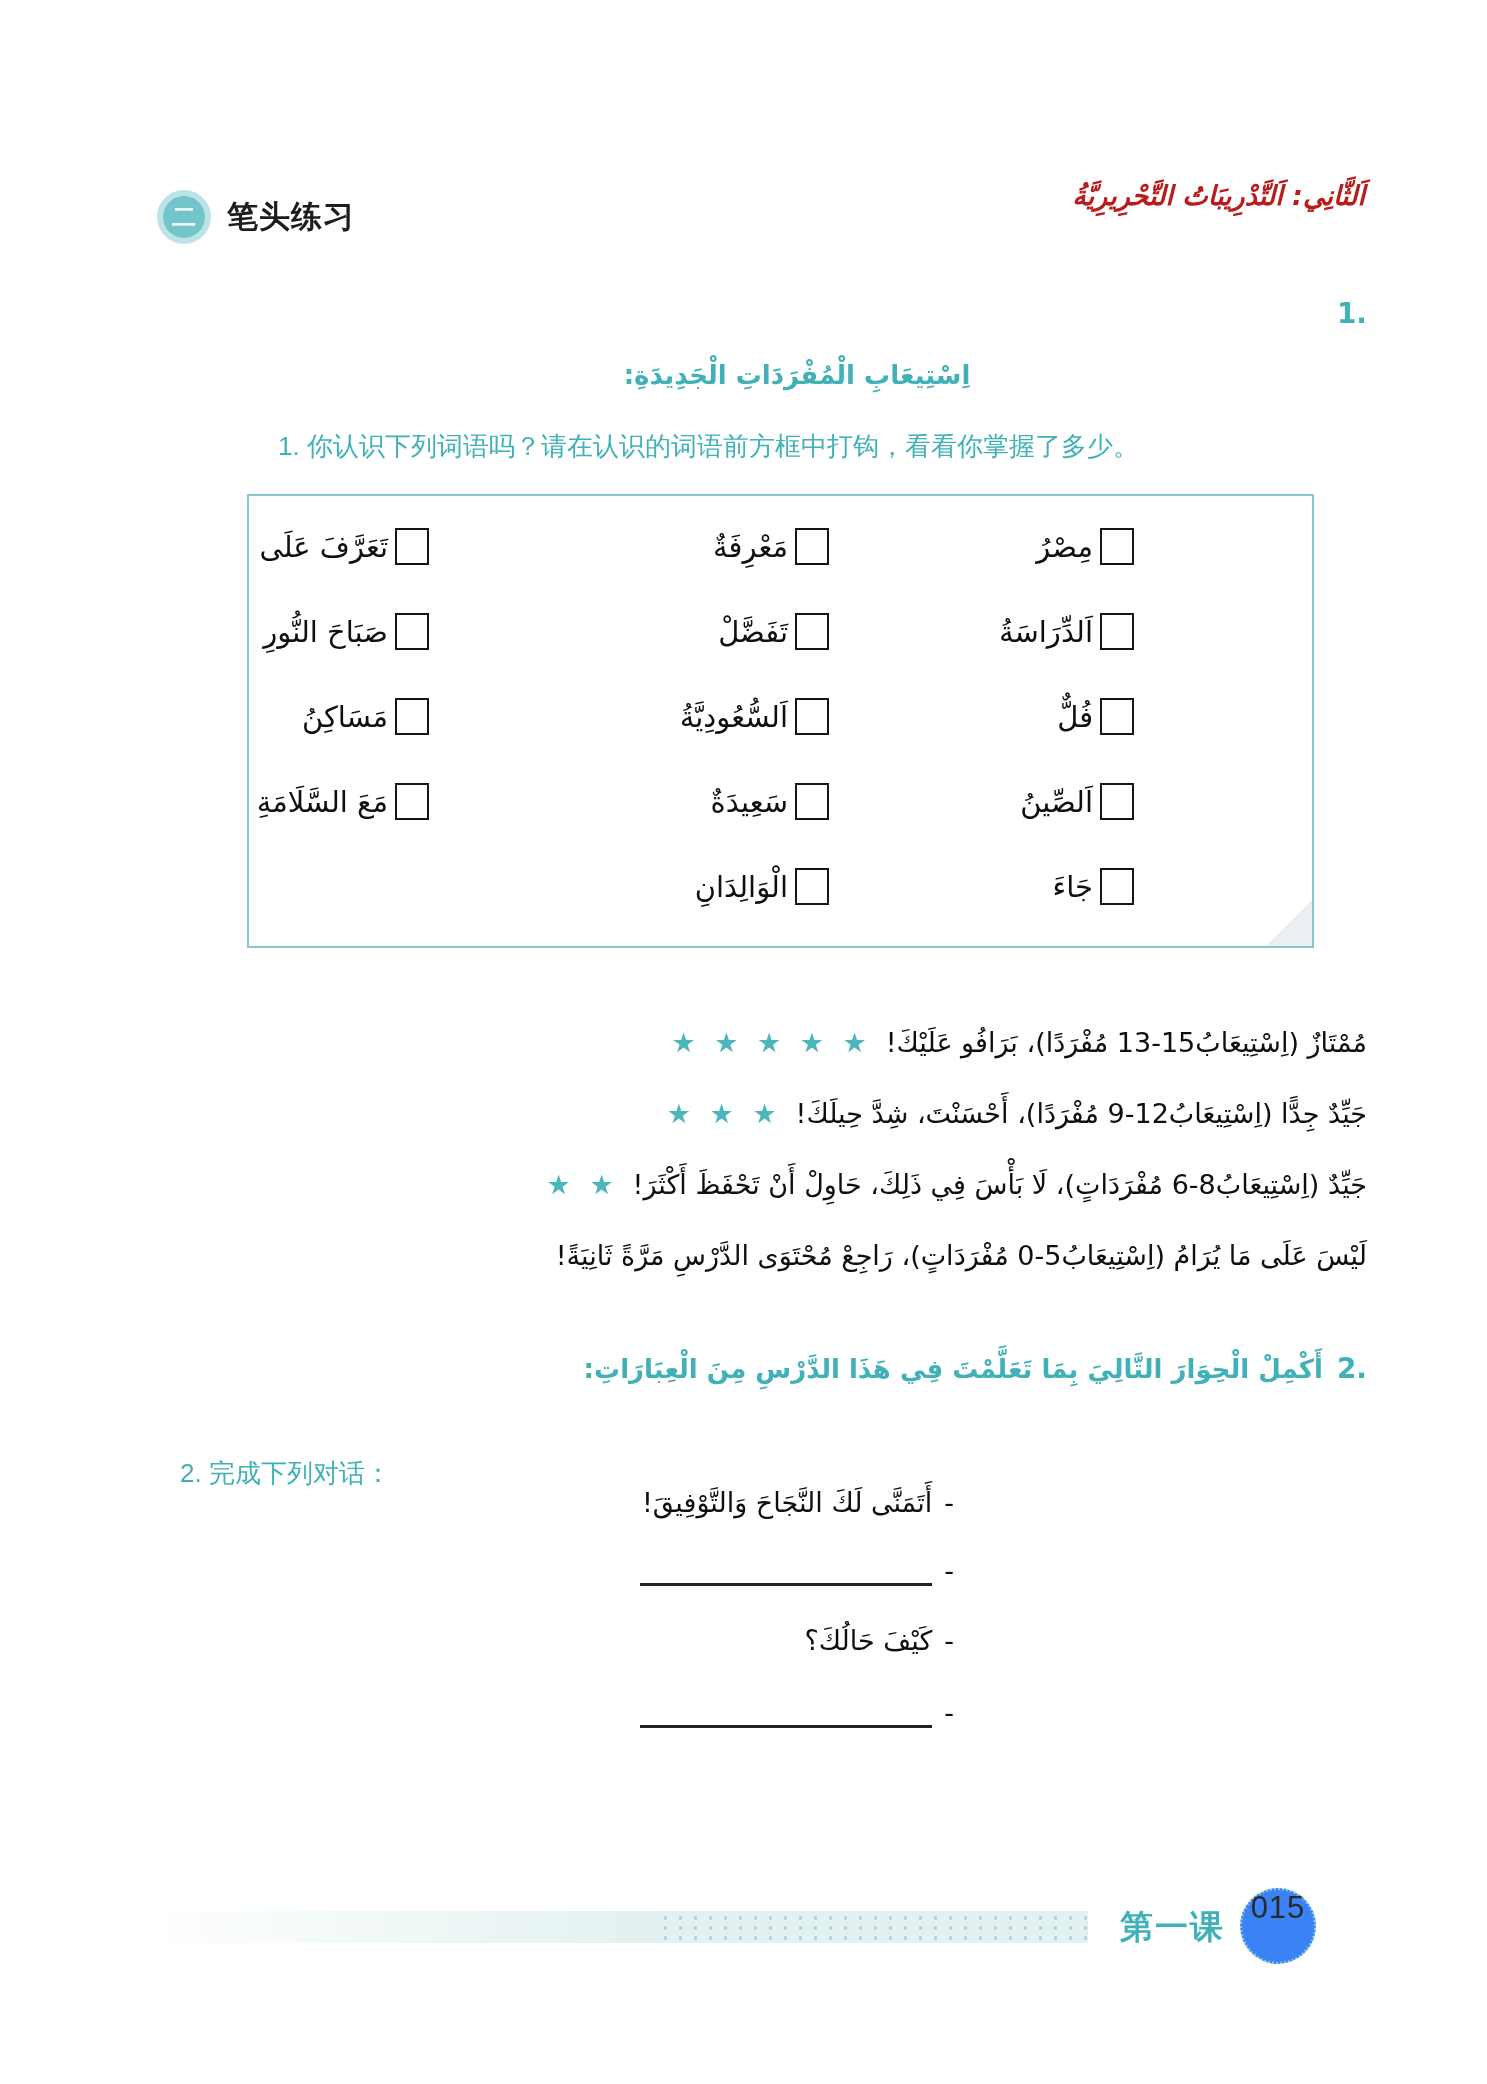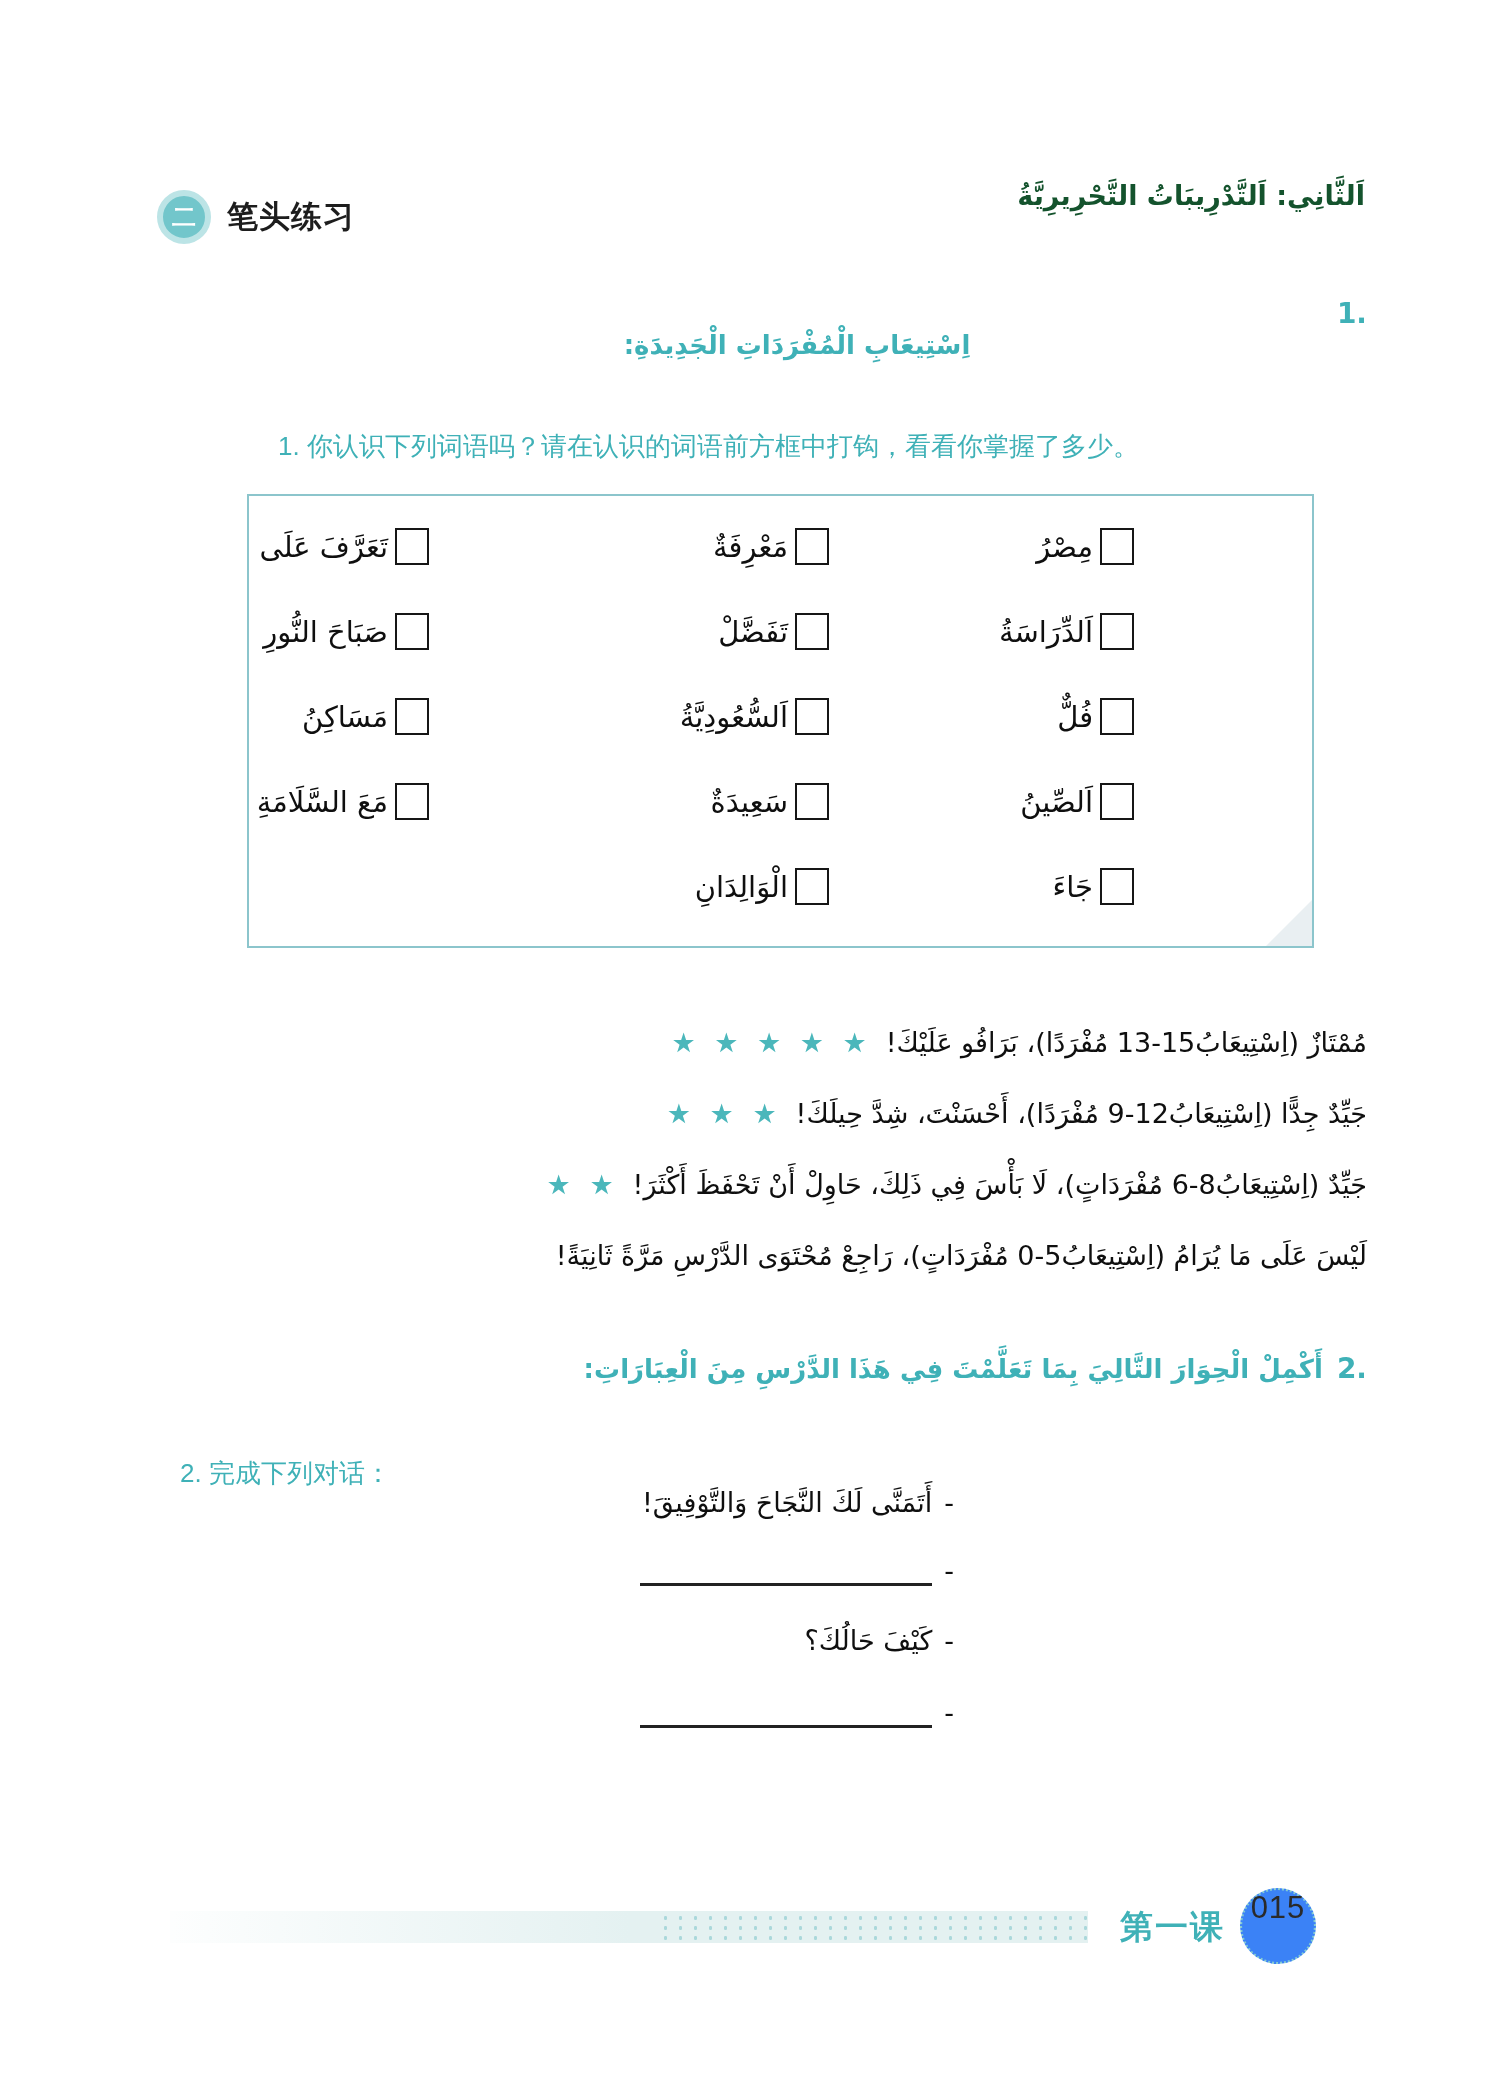--- a/index.html
+++ b/index.html
@@ -8,30 +8,30 @@
 
   
   .hdr-left{position:absolute;left:157px;top:190px;display:flex;align-items:center;gap:16px;}
   .badge{width:54px;height:54px;border-radius:50%;background:#72c6cb;border:6px solid #bce4e6;
          box-sizing:border-box;display:flex;align-items:center;justify-content:center;}
   .badge span{color:#fff;font-weight:bold;font-size:24px;line-height:1;
               font-family:"Liberation Sans",sans-serif;}
   .hdr-zh{font-size:31px;font-weight:bold;color:#1d1d1d;letter-spacing:1px;
           font-family:"Liberation Sans",sans-serif;}
   .hdr-ar{position:absolute;right:122px;top:180px;direction:rtl;font-size:27px;
-          font-weight:bold;color:#14532d;white-space:nowrap;}
+          font-weight:bold;color:#b91c1c;white-space:nowrap;font-style:italic;}
 
   
   .ar-head{position:absolute;right:120px;direction:rtl;color:#3fb1b7;font-weight:bold;
            font-size:26px;width:1140px;}
   .ar-head .row{display:flex;gap:14px;align-items:baseline;justify-content:flex-start;}
   .ar-head .num{direction:ltr;font-size:28px;flex:none;}
   .ar-head .txt{white-space:nowrap;}
   #s1-head{top:297px;}
-  #s1-line2{text-align:center;}
+  #s1-line2{text-align:center;margin-top:30px;}
   #s2-head{top:1352px;}
 
   
   .zh-line{position:absolute;color:#3fb1b7;font-size:26px;
            font-family:"Liberation Sans","DejaVu Sans",sans-serif;}
   #zh1{left:278px;top:429px;}
   #zh2{left:180px;top:1428px;margin-top:28px;}
 
   
   .word-box{position:absolute;left:247px;top:494px;width:1067px;height:454px;

